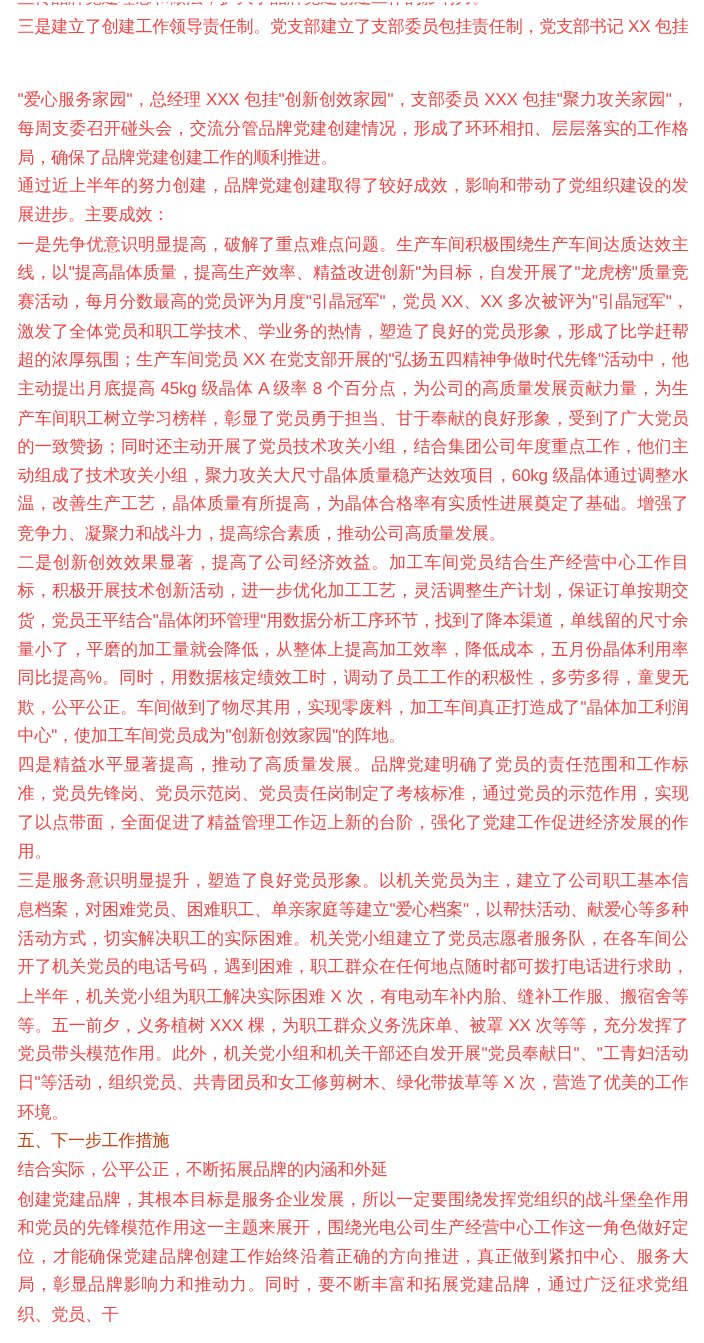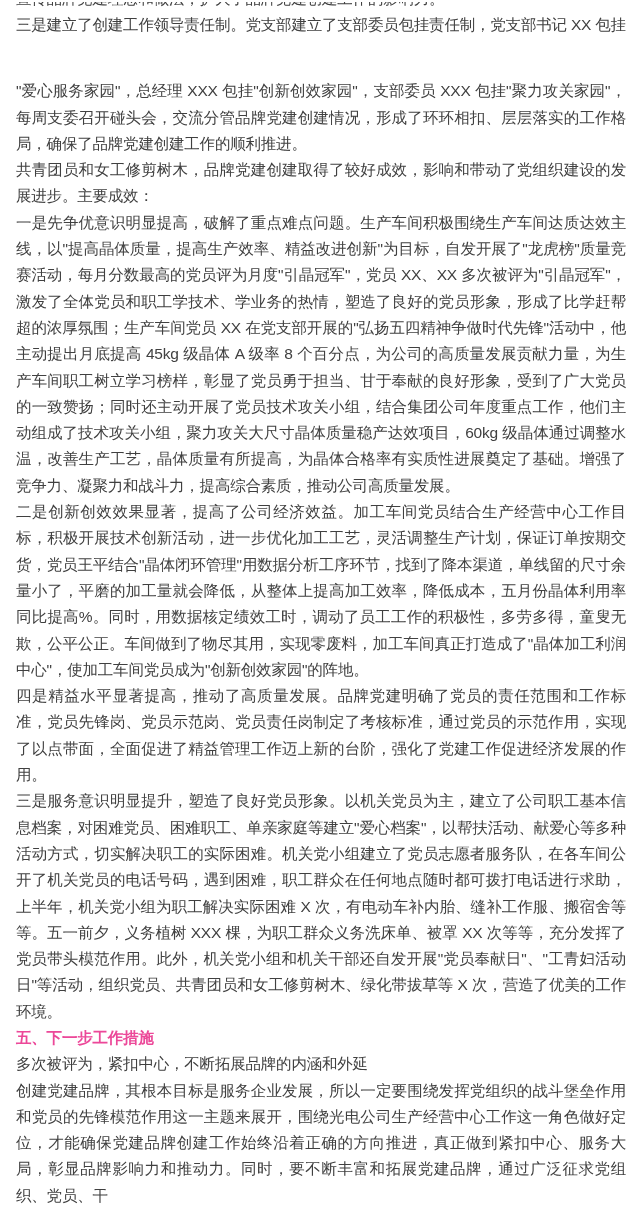--- a/index.html
+++ b/index.html
@@ -15,25 +15,25 @@
     padding: 2px 14px 0 16px;
   }
   .para {
     margin: 0;
     font-size: 15.5px;
     line-height: 26.3px;
     letter-spacing: -0.2px;
     text-align: justify;
     text-justify: inter-ideograph;
     word-break: break-all;
-    color: #404040;
+    color: #ef4444;
   }
   .para.bold {
-    font-weight: bold;
-    color: #ec4899;
+    font-weight: normal;
+    color: #c2410c;
   }
   
   .para.clip {
     height: 10px;
     overflow: hidden;
     display: flex;
     align-items: flex-end;
     text-align: left;
   }
   
@@ -42,23 +42,23 @@
   }
 </style>
 </head>
 <body>
 
 <div class="doc">
   <div>
       <p class="para clip">宣传品牌党建理念和做法，扩大了品牌党建创建工作的影响力。</p>
       <p class="para">三是建立了创建工作领导责任制。党支部建立了支部委员包挂责任制，党支部书记 XX 包挂</p>
       <p class="para gap">"爱心服务家园"，总经理 XXX 包挂"创新创效家园"，支部委员 XXX 包挂"聚力攻关家园"，每周支委召开碰头会，交流分管品牌党建创建情况，形成了环环相扣、层层落实的工作格局，确保了品牌党建创建工作的顺利推进。</p>
-      <p class="para">共青团员和女工修剪树木，品牌党建创建取得了较好成效，影响和带动了党组织建设的发展进步。主要成效：</p>
+      <p class="para">通过近上半年的努力创建，品牌党建创建取得了较好成效，影响和带动了党组织建设的发展进步。主要成效：</p>
       <p class="para">一是先争优意识明显提高，破解了重点难点问题。生产车间积极围绕生产车间达质达效主线，以"提高晶体质量，提高生产效率、精益改进创新"为目标，自发开展了"龙虎榜"质量竞赛活动，每月分数最高的党员评为月度"引晶冠军"，党员 XX、XX 多次被评为"引晶冠军"，激发了全体党员和职工学技术、学业务的热情，塑造了良好的党员形象，形成了比学赶帮超的浓厚氛围；生产车间党员 XX 在党支部开展的"弘扬五四精神争做时代先锋"活动中，他主动提出月底提高 45kg 级晶体 A 级率 8 个百分点，为公司的高质量发展贡献力量，为生产车间职工树立学习榜样，彰显了党员勇于担当、甘于奉献的良好形象，受到了广大党员的一致赞扬；同时还主动开展了党员技术攻关小组，结合集团公司年度重点工作，他们主动组成了技术攻关小组，聚力攻关大尺寸晶体质量稳产达效项目，60kg 级晶体通过调整水温，改善生产工艺，晶体质量有所提高，为晶体合格率有实质性进展奠定了基础。增强了竞争力、凝聚力和战斗力，提高综合素质，推动公司高质量发展。</p>
       <p class="para">二是创新创效效果显著，提高了公司经济效益。加工车间党员结合生产经营中心工作目标，积极开展技术创新活动，进一步优化加工工艺，灵活调整生产计划，保证订单按期交货，党员王平结合"晶体闭环管理"用数据分析工序环节，找到了降本渠道，单线留的尺寸余量小了，平磨的加工量就会降低，从整体上提高加工效率，降低成本，五月份晶体利用率同比提高%。同时，用数据核定绩效工时，调动了员工工作的积极性，多劳多得，童叟无欺，公平公正。车间做到了物尽其用，实现零废料，加工车间真正打造成了"晶体加工利润中心"，使加工车间党员成为"创新创效家园"的阵地。</p>
       <p class="para">四是精益水平显著提高，推动了高质量发展。品牌党建明确了党员的责任范围和工作标准，党员先锋岗、党员示范岗、党员责任岗制定了考核标准，通过党员的示范作用，实现了以点带面，全面促进了精益管理工作迈上新的台阶，强化了党建工作促进经济发展的作用。</p>
       <p class="para">三是服务意识明显提升，塑造了良好党员形象。以机关党员为主，建立了公司职工基本信息档案，对困难党员、困难职工、单亲家庭等建立"爱心档案"，以帮扶活动、献爱心等多种活动方式，切实解决职工的实际困难。机关党小组建立了党员志愿者服务队，在各车间公开了机关党员的电话号码，遇到困难，职工群众在任何地点随时都可拨打电话进行求助，上半年，机关党小组为职工解决实际困难 X 次，有电动车补内胎、缝补工作服、搬宿舍等等。五一前夕，义务植树 XXX 棵，为职工群众义务洗床单、被罩 XX 次等等，充分发挥了党员带头模范作用。此外，机关党小组和机关干部还自发开展"党员奉献日"、"工青妇活动日"等活动，组织党员、共青团员和女工修剪树木、绿化带拔草等 X 次，营造了优美的工作环境。</p>
       <p class="para bold">五、下一步工作措施</p>
-      <p class="para">多次被评为，紧扣中心，不断拓展品牌的内涵和外延</p>
+      <p class="para">结合实际，公平公正，不断拓展品牌的内涵和外延</p>
       <p class="para">创建党建品牌，其根本目标是服务企业发展，所以一定要围绕发挥党组织的战斗堡垒作用和党员的先锋模范作用这一主题来展开，围绕光电公司生产经营中心工作这一角色做好定位，才能确保党建品牌创建工作始终沿着正确的方向推进，真正做到紧扣中心、服务大局，彰显品牌影响力和推动力。同时，要不断丰富和拓展党建品牌，通过广泛征求党组织、党员、干</p>
     </div>
 
 </div>
 
 </body></html>

